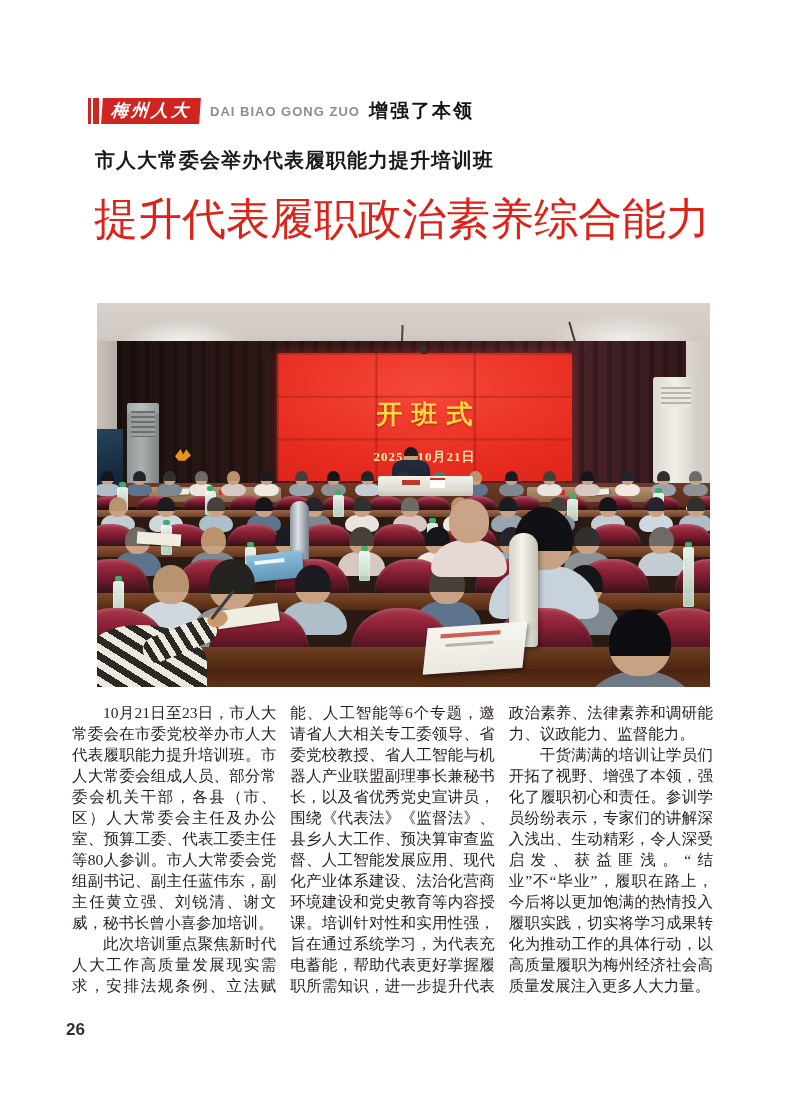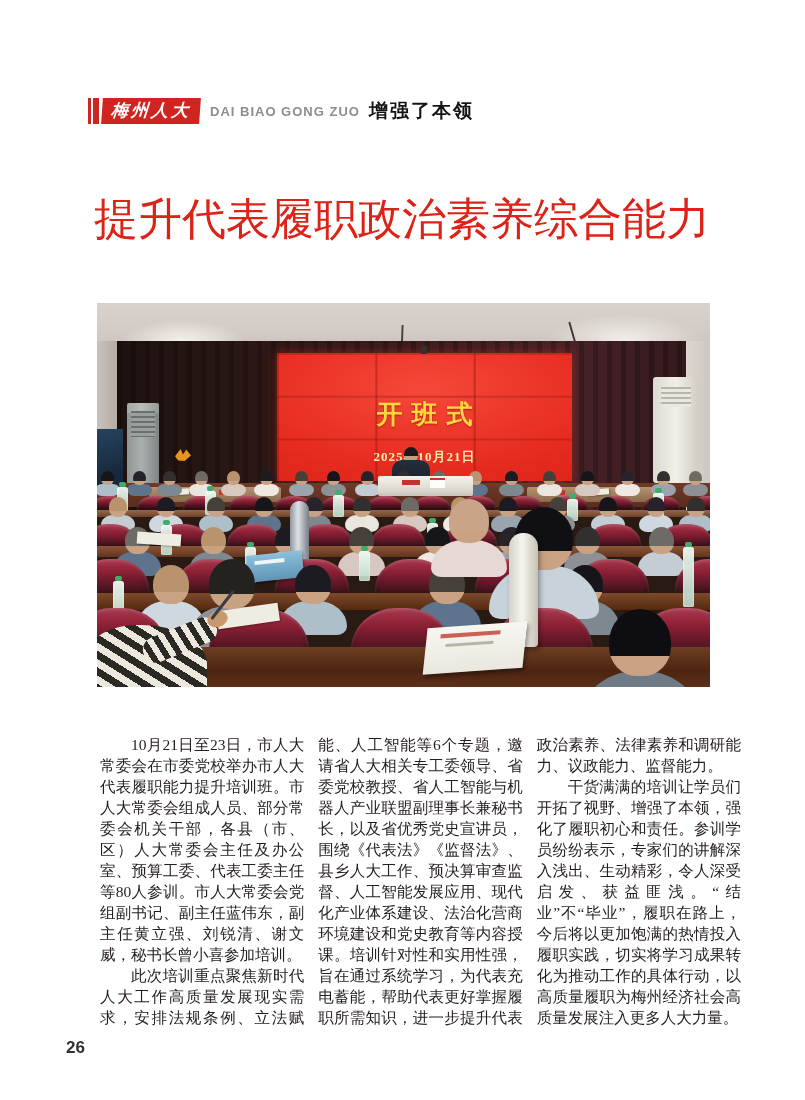--- a/index.html
+++ b/index.html
@@ -129,43 +129,44 @@
   .sp-arm{position:absolute;left:52px;top:28px;width:78px;height:26px;border-radius:14px;
      background:repeating-linear-gradient(80deg,#ece8dd 0 6px,#2b2923 6px 12px);transform:rotate(-22deg);}
   .sp-hand{position:absolute;left:118px;top:12px;width:21px;height:16px;border-radius:50%;
      background:#c9996e;transform:rotate(-20deg);}
   .sp-pen{position:absolute;left:132px;top:-12px;width:3px;height:36px;background:#3c3c44;
      transform:rotate(38deg);border-radius:2px;}
   .corner-head-r{position:absolute;left:512px;top:306px;width:62px;z-index:18;height:120px;}
   .big-head{position:absolute;z-index:14;}
 
   
-  .article-body{position:absolute;left:100px;top:702px;width:641px;height:302px;
+  .article-body{position:absolute;left:72px;top:702px;width:641px;height:302px;
      column-count:3;column-gap:14px;column-fill:auto;
-     font-size:15.5px;line-height:21px;color:#241c1f;text-align:justify;margin-top:32px;}
+     font-size:15.5px;line-height:21px;color:#241c1f;text-align:justify;}
   .article-body p{margin:0;text-indent:2em;}
   .byline{font-family:"Liberation Sans",sans-serif;font-weight:bold;text-align:right;
      text-indent:0 !important;padding-right:8px;margin-top:5px !important;font-size:15px;}
 
   .page-number{position:absolute;left:66px;top:1020px;font-family:"Liberation Sans",sans-serif;
-     font-size:17px;font-weight:600;color:#32302e;margin-top:18px;}
+     font-size:17px;font-weight:600;color:#32302e;}
 </style>
 </head>
 <body>
 
 <div class="page">
 
   <div class="masthead">
     <div class="mh-bar1"></div>
     <div class="mh-bar2"></div>
     <div class="mh-logo">梅州人大</div>
     <div class="mh-pinyin">DAI BIAO GONG ZUO</div>
     <div class="mh-section">增强了本领</div>
   </div>
 
+  <div class="kicker">市人大常委会举办代表履职能力提升培训班</div>
   <div class="headline">提升代表履职政治素养综合能力</div>
 
   <div class="photo">
     <div class="ph-wall"></div>
     <div class="cable1"></div>
     <div class="cable2"></div>
     <div class="ph-curtain"></div>
     <div class="ph-wall-left"></div>
     <div class="ph-wall-right"></div>
     <div class="scr-cam"></div>

